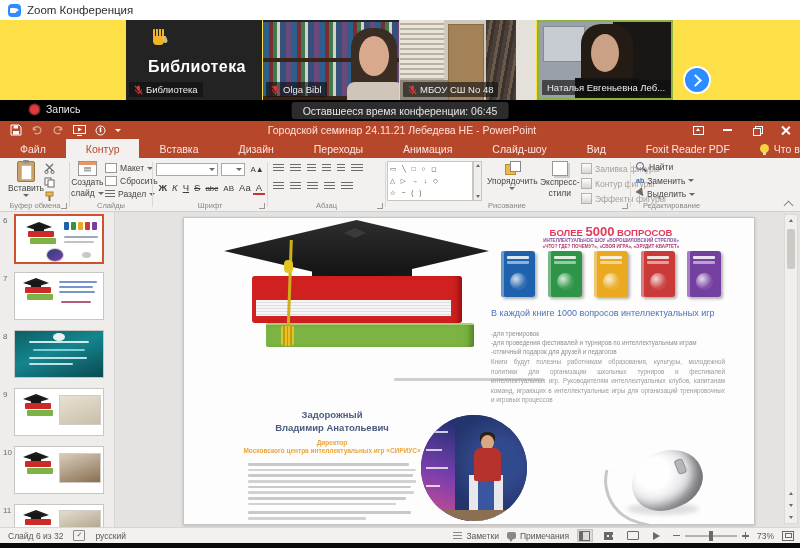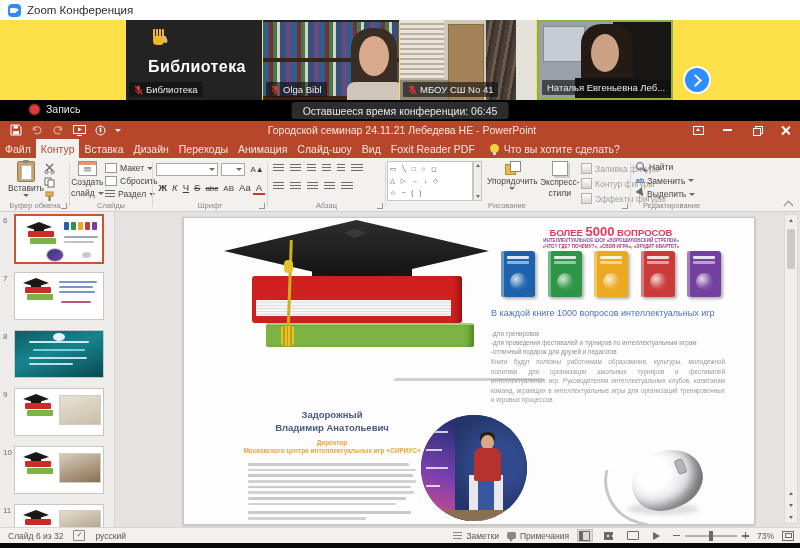--- a/index.html
+++ b/index.html
@@ -79,21 +79,21 @@
   .restore-glyph::after{content:"";position:absolute;left:0;top:2px;width:6px;height:6px;border:1px solid #fff;background:#B7472A;}
   .close-glyph{position:relative;width:9px;height:9px;}
   .close-glyph::before,.close-glyph::after{content:"";position:absolute;left:4px;top:-1px;width:1.5px;height:11px;background:#fff;}
   .close-glyph::before{transform:rotate(45deg);}
   .close-glyph::after{transform:rotate(-45deg);}
   .ribbonopt-glyph{width:9px;height:7px;border:1px solid #fff;position:relative;}
   .ribbonopt-glyph::after{content:"";position:absolute;left:2px;top:1.5px;border-left:2.5px solid transparent;
     border-right:2.5px solid transparent;border-bottom:3px solid #fff;}
   
   .tab-row{position:absolute;left:0;top:18px;width:800px;height:19px;display:flex;align-items:stretch;}
-  .tab{color:#fbe6df;font-size:10.5px;display:flex;align-items:center;padding:0 5px;white-space:nowrap;}
+  .tab{color:#fbe6df;font-size:10.5px;display:flex;align-items:center;padding:0 20px;white-space:nowrap;}
   .tab.selected{background:#f3f1ef;color:#B7472A;}
   .tellme{display:flex;align-items:center;gap:5px;color:rgba(255,255,255,.85);font-size:10.5px;padding:0 10px;white-space:nowrap;}
   .bulb-icon{width:9px;height:9px;border-radius:50%;background:#f5d442;position:relative;}
   .bulb-icon::after{content:"";position:absolute;left:3px;top:8px;width:3px;height:3px;background:#d8d8d8;}
   .tabrow-spacer{flex:1;}
   
   .ribbon{position:absolute;left:0;top:37px;width:800px;height:54px;background:#f3f1ef;border-bottom:1px solid #d2cfcb;box-sizing:border-box;}
   .rsep{position:absolute;top:4px;bottom:4px;width:1px;background:#dbd8d4;}
   .grp{position:absolute;top:0;bottom:0;}
   .grp-label{position:absolute;bottom:1px;left:0;right:0;text-align:center;font-size:7.5px;color:#8a8580;white-space:nowrap;}
@@ -300,21 +300,21 @@
       <div class="door"></div>
       <div class="curtain"></div>
       <div class="wall"></div>
       <span class="tile-label">
         <svg class="mic-off-icon" width="9" height="10" viewBox="0 0 9 10">
             <rect x="3" y="0.5" width="3" height="5" rx="1.5" fill="#d93838"></rect>
             <path d="M1.5 4.5a3 3 0 0 0 6 0" fill="none" stroke="#d93838" stroke-width="1"></path>
             <line x1="4.5" y1="7.5" x2="4.5" y2="9.3" stroke="#d93838" stroke-width="1"></line>
             <line x1="1" y1="0.8" x2="8.2" y2="9.2" stroke="#d93838" stroke-width="1.2"></line>
           </svg>
-        <span>МБОУ СШ No 41</span>
+        <span>МБОУ СШ No 48</span>
       </span>
     </div>
     <div class="tile t4">
       <div class="window"></div>
       <div class="darkside"></div>
       <div class="hair"></div>
       <div class="face skin"></div>
       <div class="body"></div>
       <span class="tile-label">
         <span>Наталья Евгеньевна Леб...</span>

